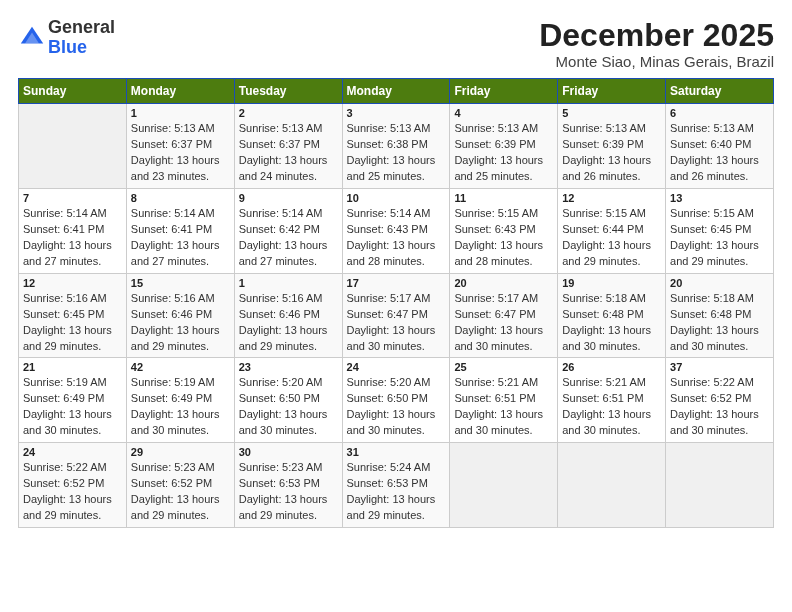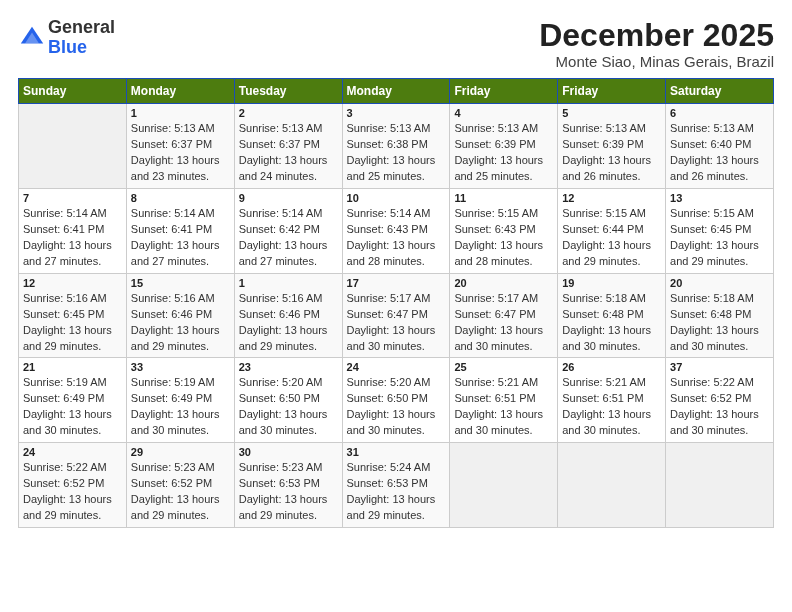--- a/index.html
+++ b/index.html
@@ -211,21 +211,21 @@
             <span class="day-num">20</span>
             <div class="day-info">Sunrise: 5:18 AM<br>Sunset: 6:48 PM<br>Daylight: 13 hours<br>and 30 minutes.</div>
           </td>
         </tr>
         <tr>
           <td>
             <span class="day-num">21</span>
             <div class="day-info">Sunrise: 5:19 AM<br>Sunset: 6:49 PM<br>Daylight: 13 hours<br>and 30 minutes.</div>
           </td>
           <td>
-            <span class="day-num">33</span>
+            <span class="day-num">42</span>
             <div class="day-info">Sunrise: 5:19 AM<br>Sunset: 6:49 PM<br>Daylight: 13 hours<br>and 30 minutes.</div>
           </td>
           <td>
             <span class="day-num">23</span>
             <div class="day-info">Sunrise: 5:20 AM<br>Sunset: 6:50 PM<br>Daylight: 13 hours<br>and 30 minutes.</div>
           </td>
           <td>
             <span class="day-num">24</span>
             <div class="day-info">Sunrise: 5:20 AM<br>Sunset: 6:50 PM<br>Daylight: 13 hours<br>and 30 minutes.</div>
           </td>

